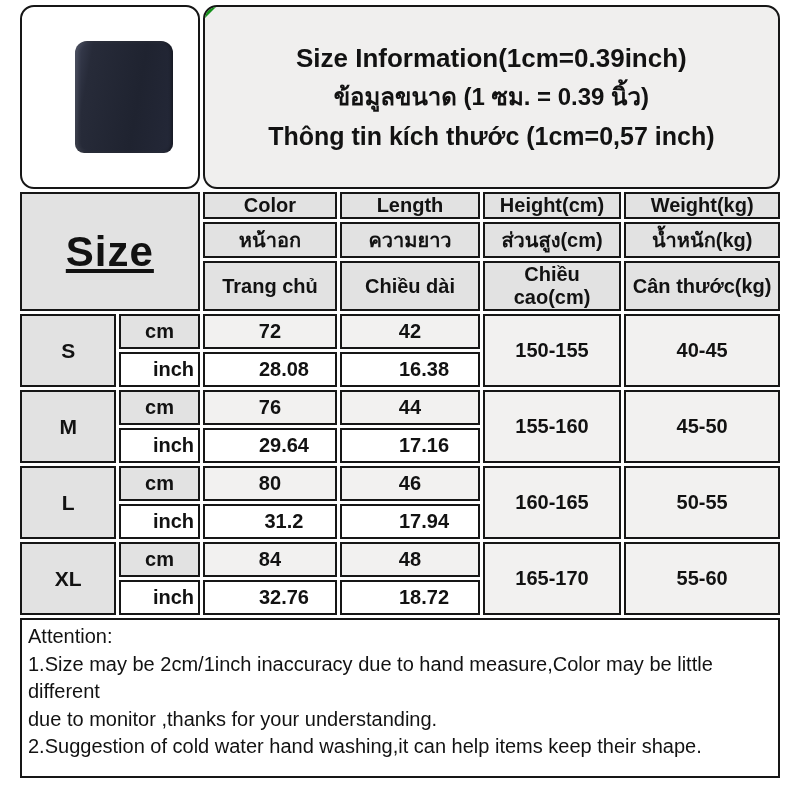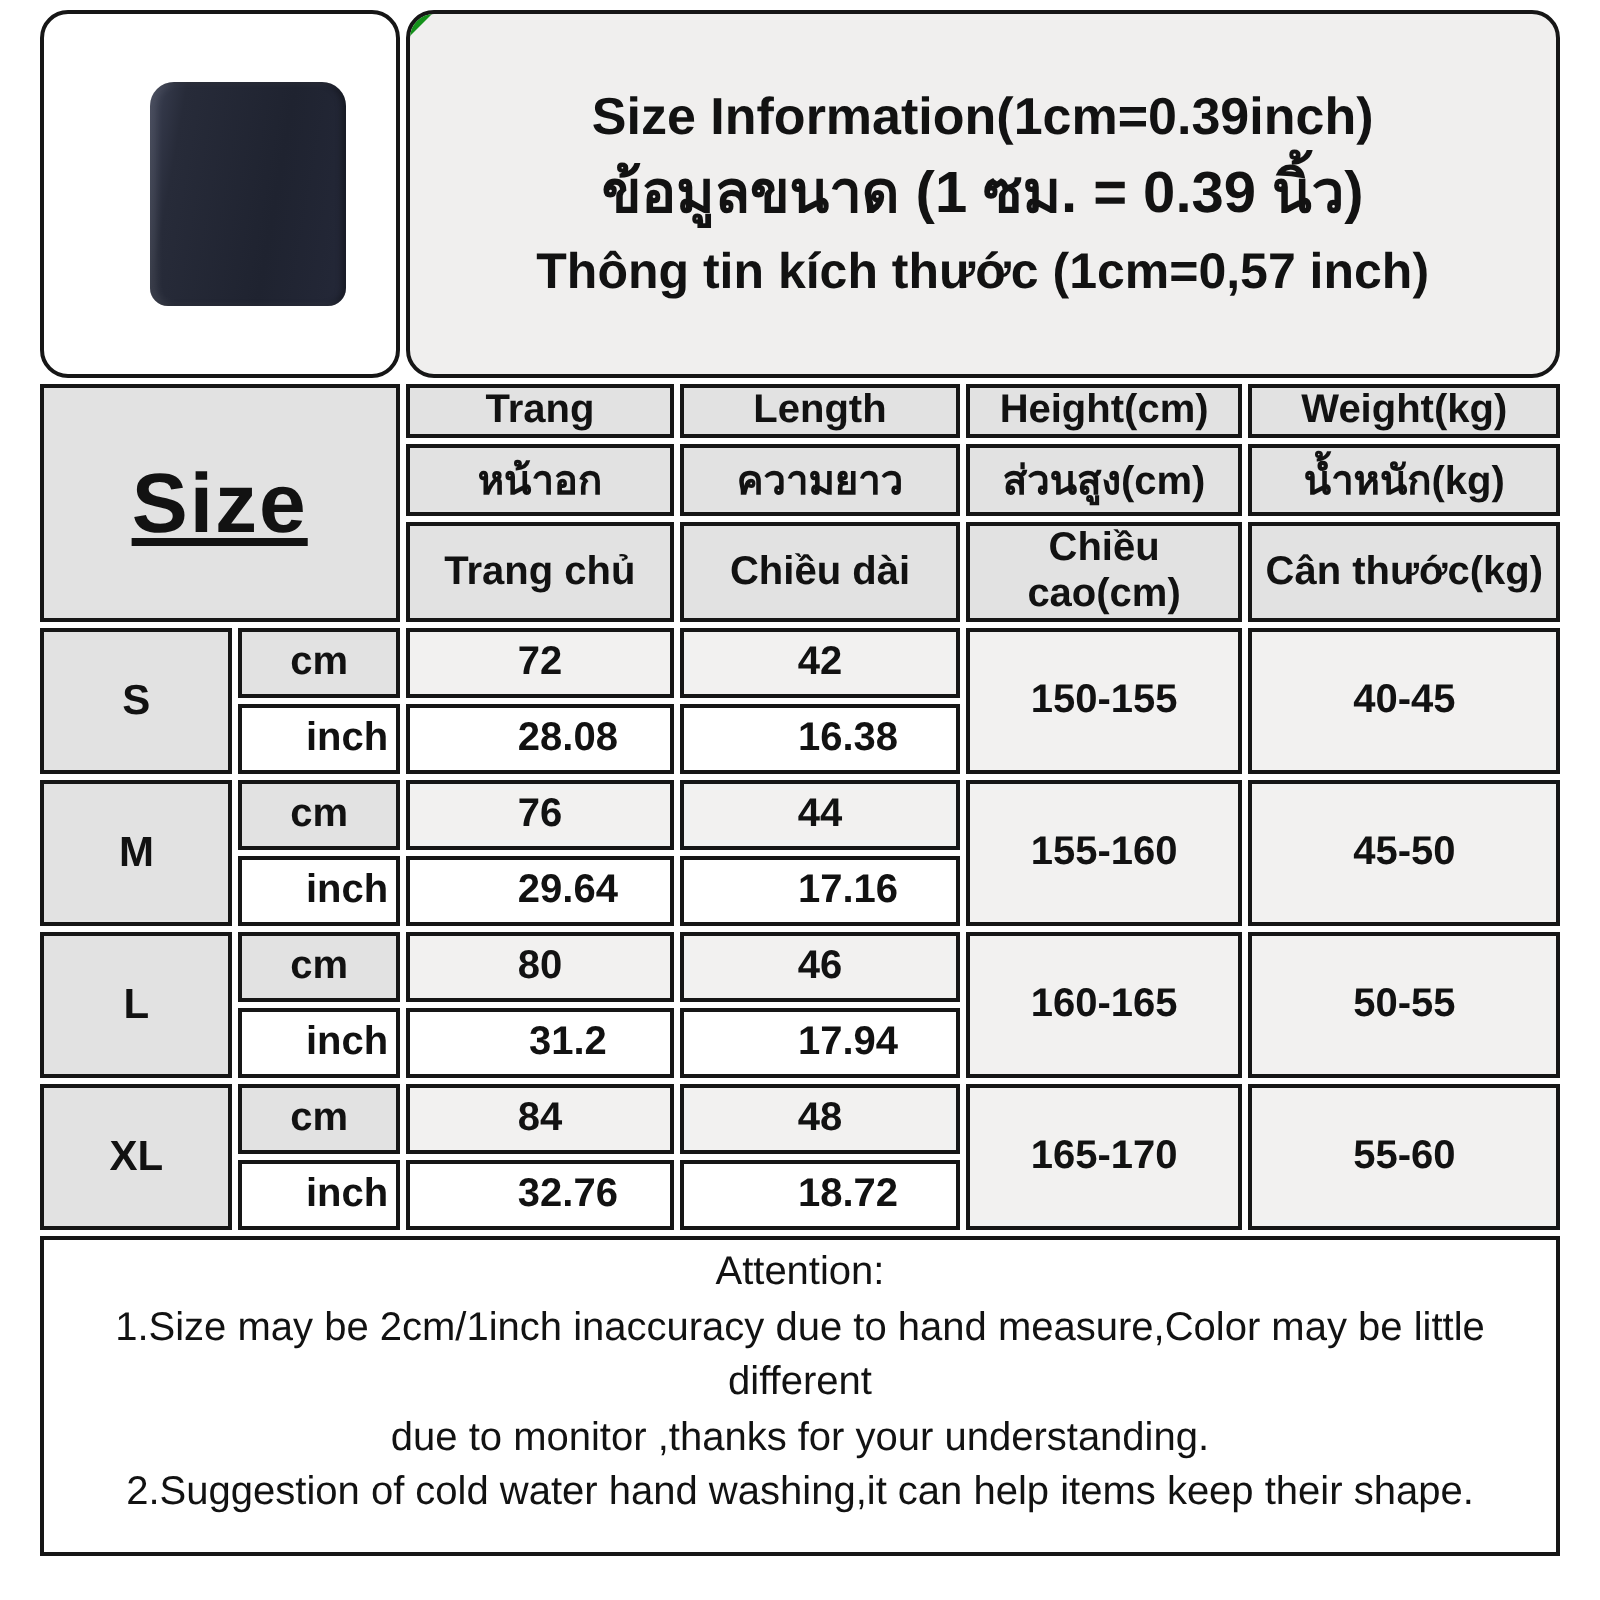--- a/index.html
+++ b/index.html
@@ -31,42 +31,42 @@
   tr.r-data  td{height:35px;}
   tr.r-note  td{height:160px;}
   
   .bg-white{background:#ffffff;padding-left:28px;}
   .bg-head{background:#e2e2e2;}
   .bg-title{background:#f0efee;}
   .bg-light{background:#f2f1f0;}
   
   .c-title{position:relative;}
   .c-title .t1{font-size:26px;line-height:40px;}
-  .c-title .t2{font-size:29px;line-height:38px;text-align:center;}
+  .c-title .t2{font-size:24px;line-height:38px;text-align:center;}
   .c-title .t3{font-size:25px;line-height:40px;}
   .corner-marker{
     position:absolute;top:0;left:0;width:0;height:0;
     border-top:11px solid #14911a;
     border-right:11px solid transparent;
   }
   
   .c-img{vertical-align:middle;}
   .garment{
     width:98px;height:112px;margin:0 auto;
     background:linear-gradient(100deg,#3c4154 0%,#272b39 16%,#1f2330 62%,#242838 100%);
     border-radius:12px 12px 9px 9px;
     box-shadow:inset 3px 0 4px rgba(255,255,255,0.10), inset -2px 0 3px rgba(0,0,0,0.35);
   }
   
   .c-size{font-size:42px;letter-spacing:1px;text-decoration:underline;}
   
   .c-sz{font-size:21px;}
   
   .c-note{
-    text-align:center;vertical-align:top;
+    text-align:left;vertical-align:top;
     font-weight:400;font-size:20px;line-height:27.5px;
     padding:3px 6px;
     background:#ffffff;
   }
 </style>
 </head>
 <body>
 
 <div class="sheet">
   <table class="size-table">
@@ -87,21 +87,21 @@
       <td colspan="4" class="bg-title c-title">
         <div class="corner-marker"></div>
         <div class="t1">Size Information(1cm=0.39inch)</div>
         <div class="t2">ข้อมูลขนาด (1 ซม. = 0.39 นิ้ว)</div>
         <div class="t3">Thông tin kích thước (1cm=0,57 inch)</div>
       </td>
     </tr>
 
     <tr class="r-head">
       <td colspan="2" rowspan="3" class="bg-head c-size">Size</td>
-      <td class="bg-head">Trang</td>
+      <td class="bg-head">Color</td>
       <td class="bg-head">Length</td>
       <td class="bg-head">Height(cm)</td>
       <td class="bg-head">Weight(kg)</td>
     </tr>
     <tr class="r-head">
       <td class="bg-head">หน้าอก</td>
       <td class="bg-head">ความยาว</td>
       <td class="bg-head">ส่วนสูง(cm)</td>
       <td class="bg-head">น้ำหนัก(kg)</td>
     </tr>

